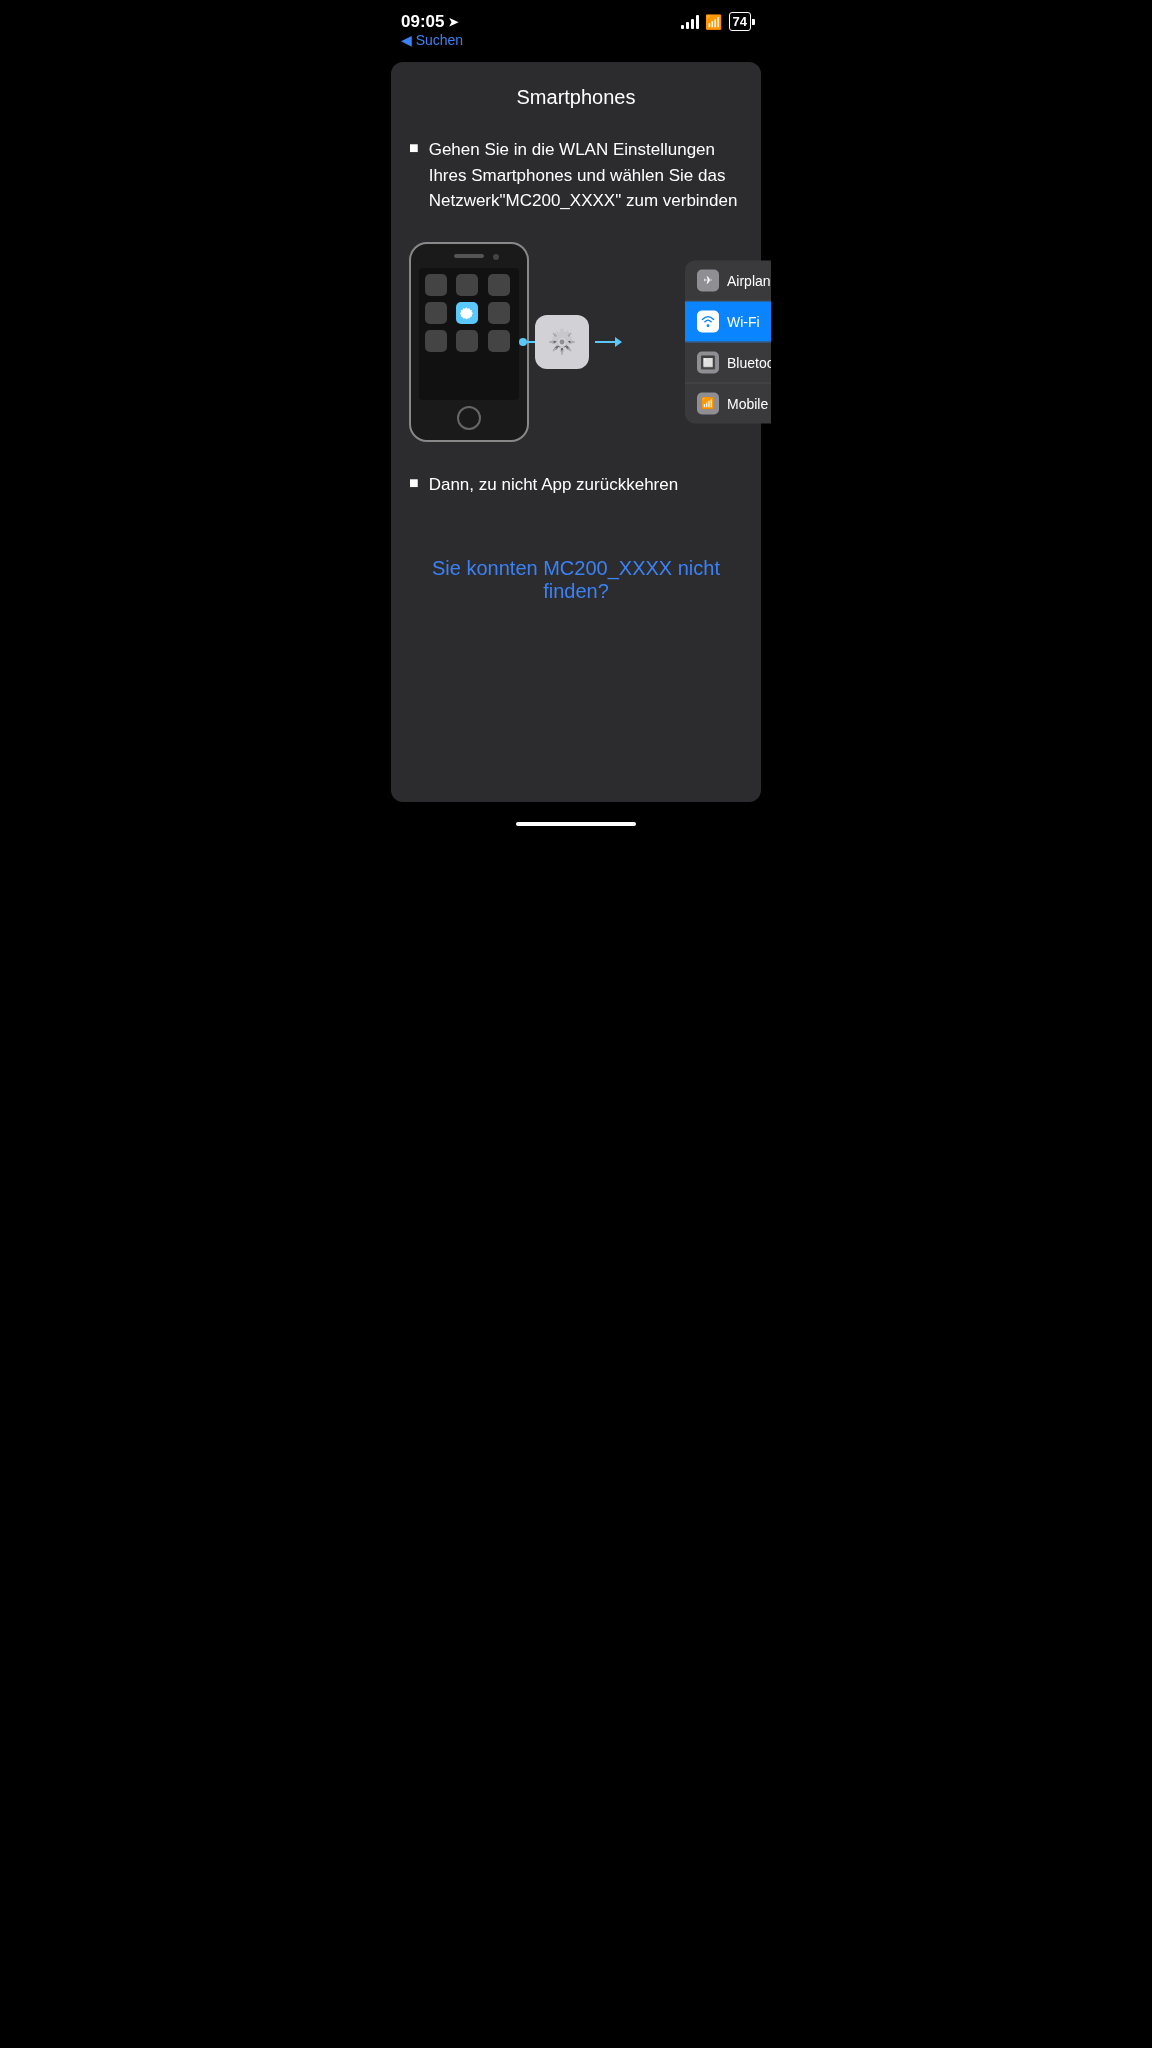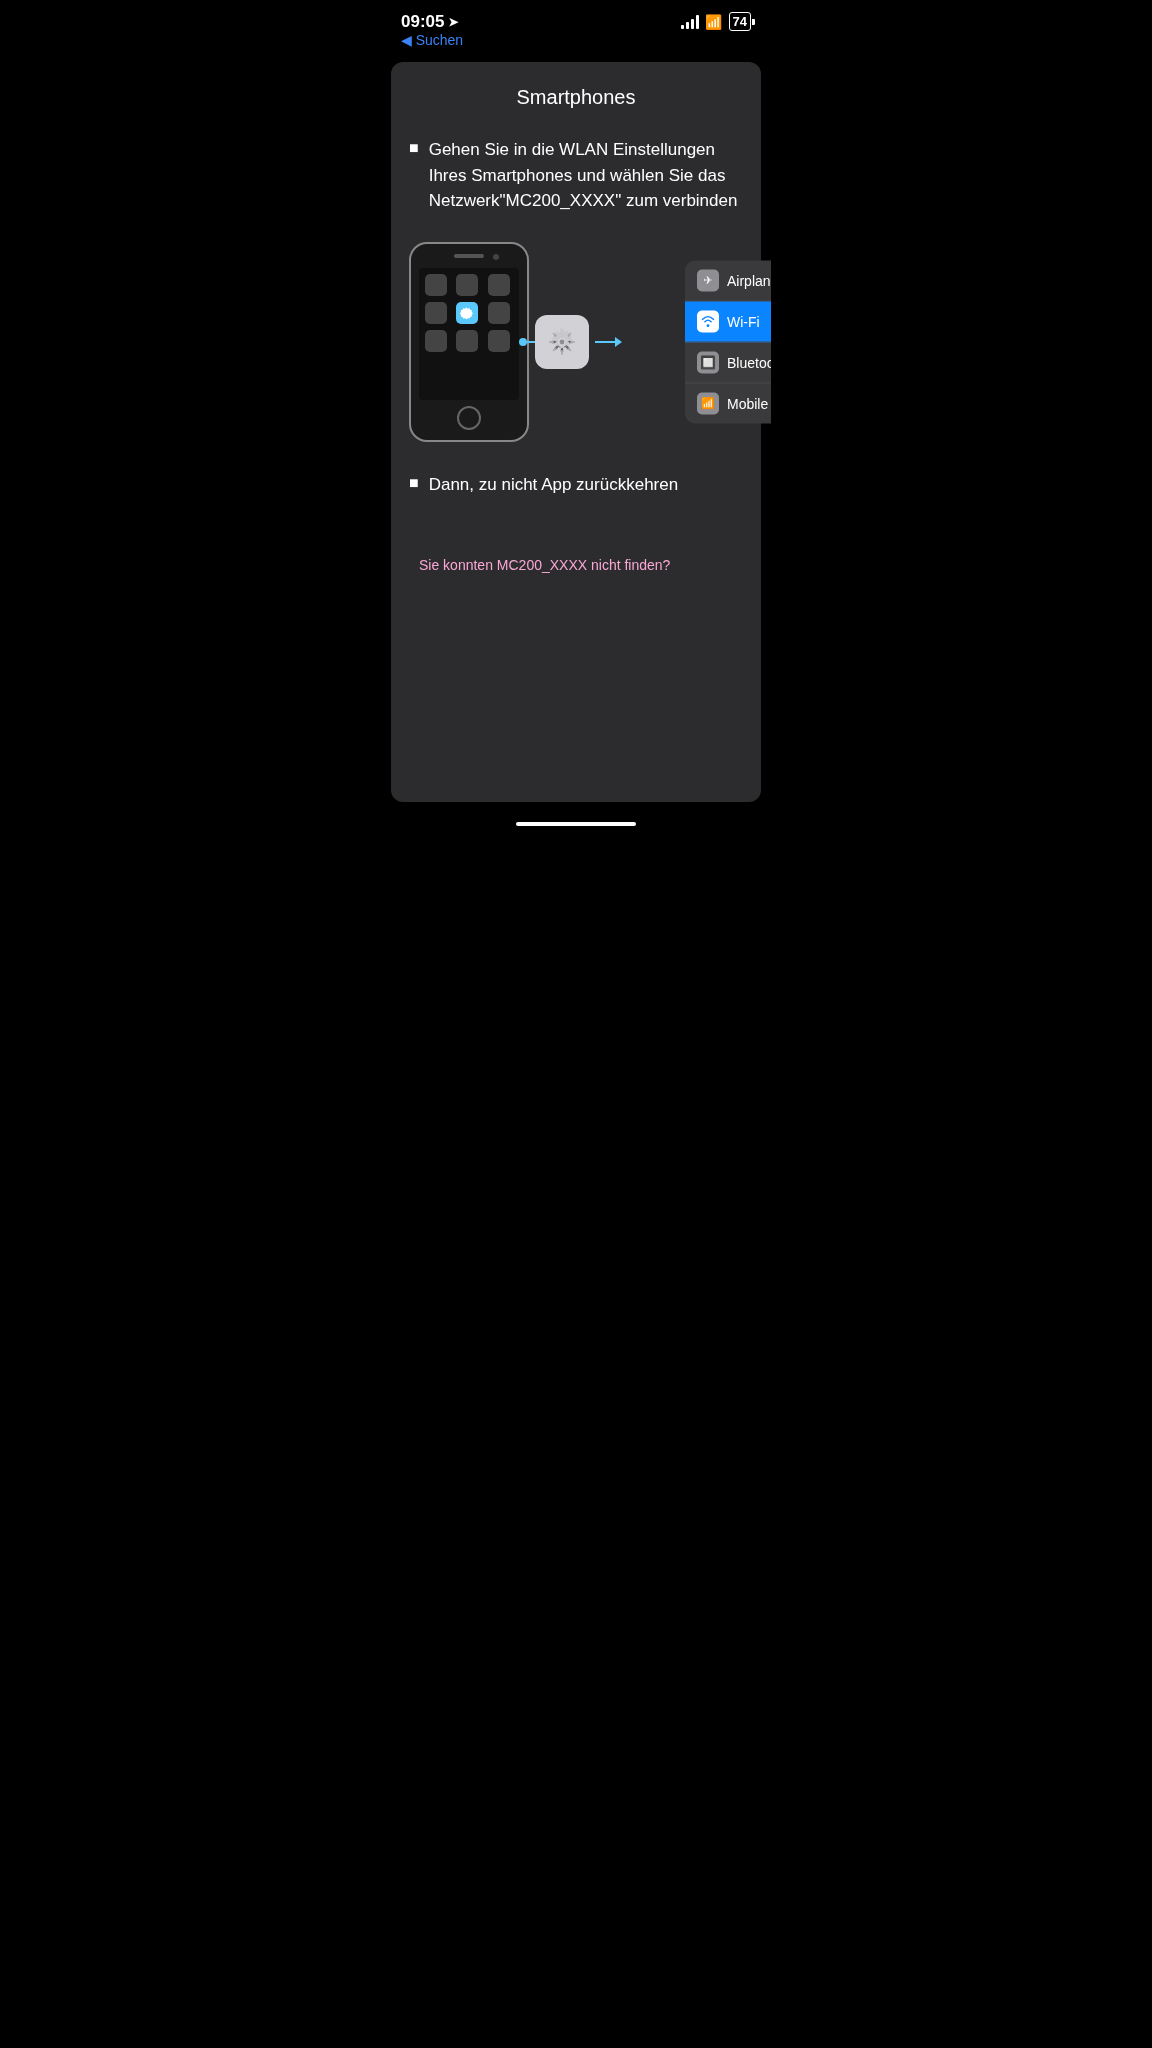--- a/index.html
+++ b/index.html
@@ -293,22 +293,23 @@
 
     
     .second-instruction {
       display: flex;
       gap: 10px;
       margin-bottom: 40px;
     }
 
     
     .help-text {
-      font-size: 14px;
-      color: #f9a8d4;
+      text-align: center;
+      font-size: 20px;
+      color: #3b82f6;
       margin-top: 20px;
       padding: 0 10px;
     }
 
     
     .home-indicator {
       display: flex;
       justify-content: center;
       padding: 12px 0 6px 0;
       background: #000;

